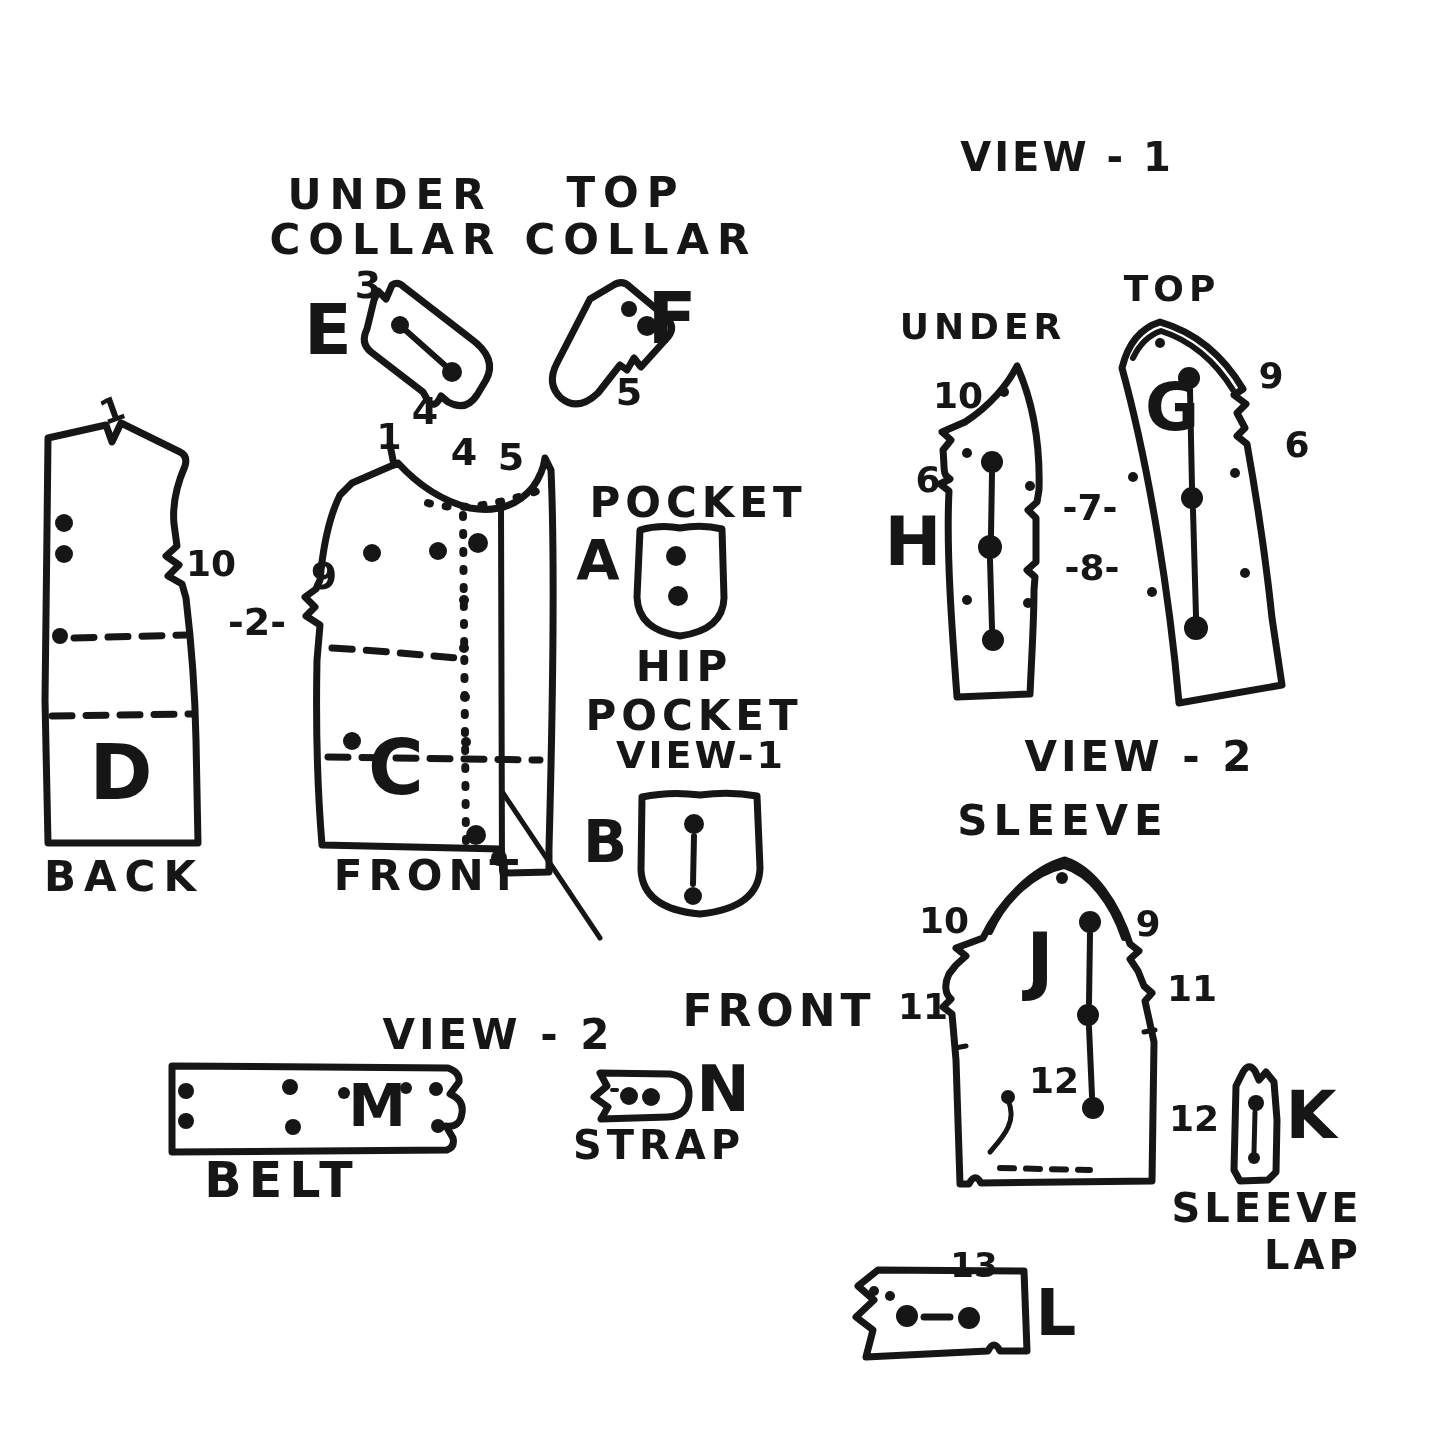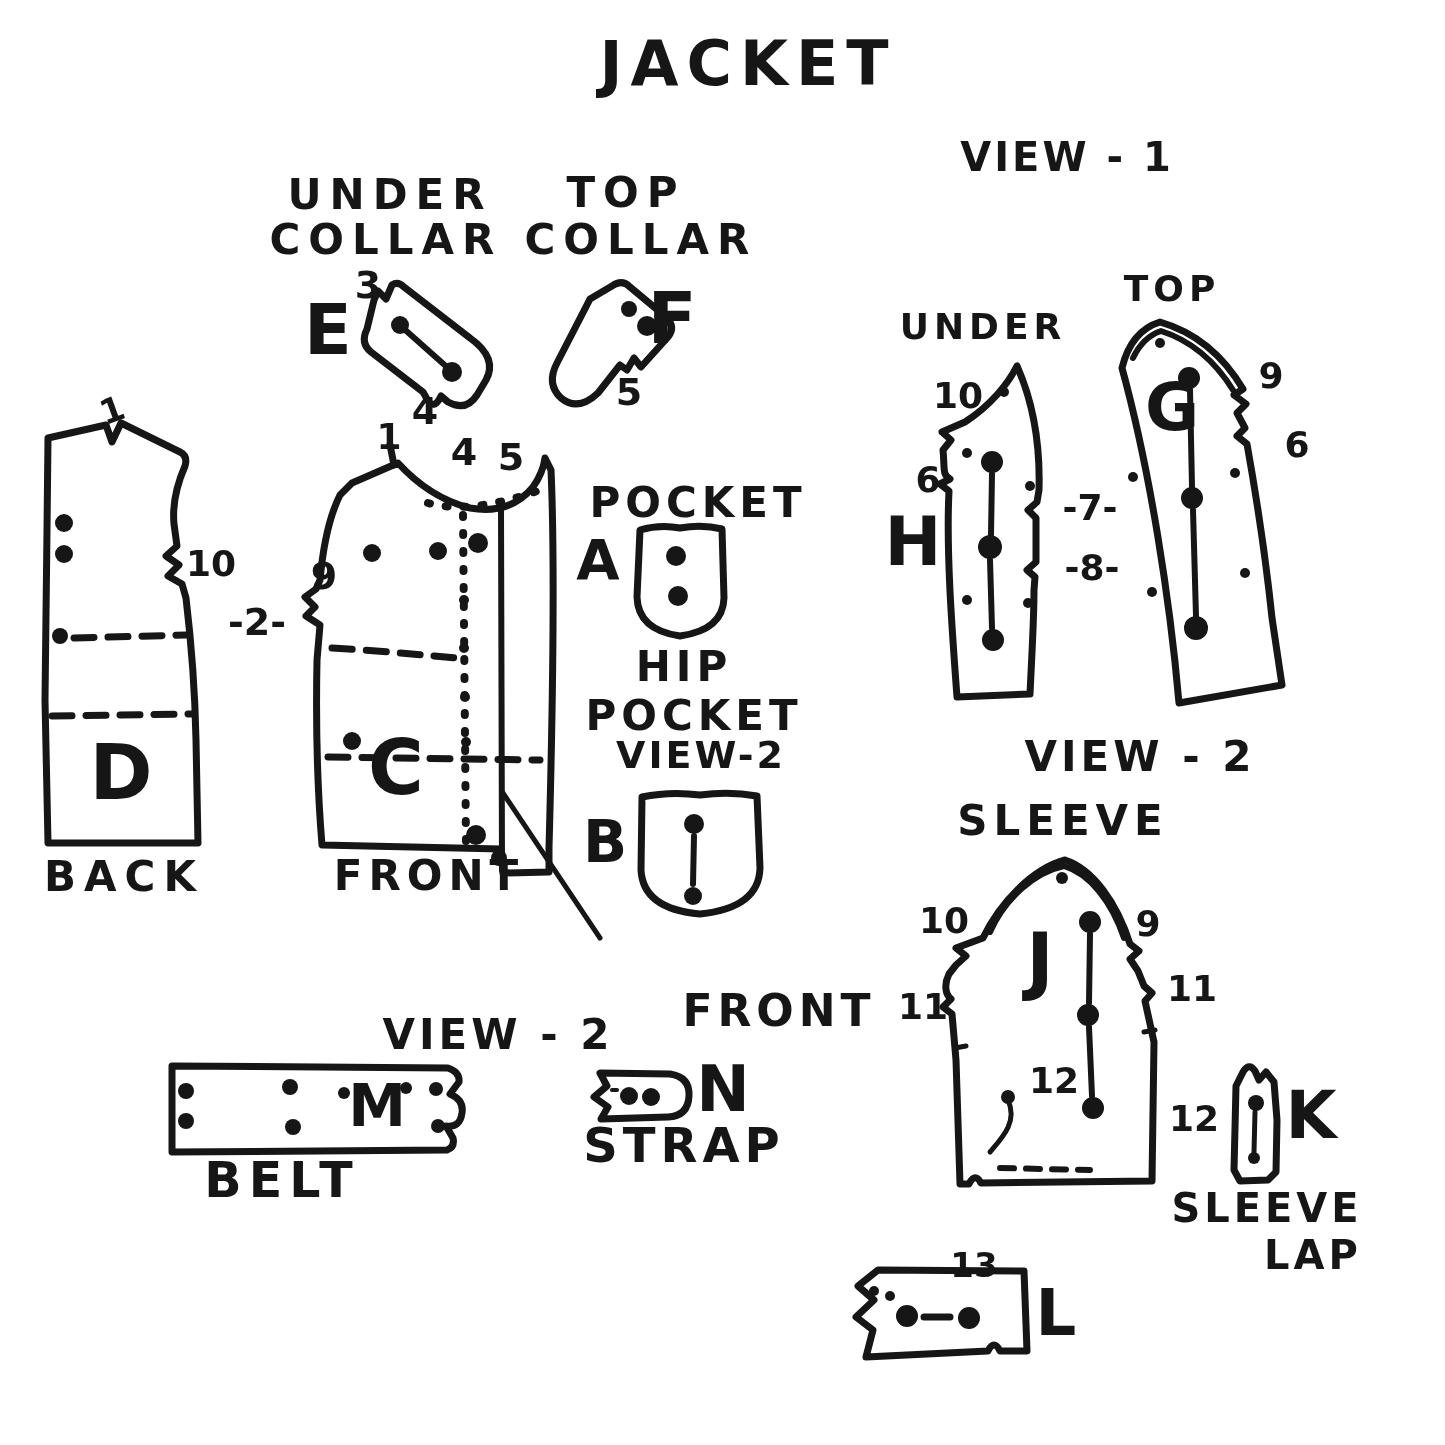--- a/index.html
+++ b/index.html
@@ -181,21 +181,20 @@
 
     <g>
       <path class="ink" d="M 600,1073 L 670,1074 Q 690,1077 689,1096 Q 688,1116 668,1117 L 601,1119
                            L 608,1107 L 594,1097 L 607,1086 Z"></path>
       <circle class="fill" cx="629" cy="1096" r="9"></circle>
       <circle class="fill" cx="651" cy="1097" r="9"></circle>
       <path class="ink" style="stroke-width:4" d="M 612,1090 L 617,1090"></path>
     </g>
   </svg>
 
-  <div class="t" style="left:748px;top:64px;font-size:62px;letter-spacing:8px">JACKET</div>
 
   <div class="t" style="left:1067px;top:157px;font-size:40px;letter-spacing:3px">VIEW - 1</div>
   <div class="t" style="left:1172px;top:289px;font-size:36px;letter-spacing:5px">TOP</div>
   <div class="t" style="left:983px;top:327px;font-size:36px;letter-spacing:5px">UNDER</div>
 
   <div class="t" style="left:390px;top:195px;font-size:42px;letter-spacing:8px">UNDER</div>
   <div class="t" style="left:386px;top:240px;font-size:42px;letter-spacing:8px">COLLAR</div>
   <div class="t" style="left:328px;top:330px;font-size:70px">E</div>
   <div class="t" style="left:368px;top:285px;font-size:38px">3</div>
   <div class="t" style="left:425px;top:411px;font-size:38px">4</div>
@@ -217,21 +216,21 @@
   <div class="t" style="left:464px;top:452px;font-size:38px">4</div>
   <div class="t" style="left:511px;top:457px;font-size:38px">5</div>
   <div class="t" style="left:324px;top:576px;font-size:38px">9</div>
   <div class="t" style="left:779px;top:1011px;font-size:44px;letter-spacing:5px">FRONT</div>
 
   <div class="t" style="left:698px;top:503px;font-size:42px;letter-spacing:5px">POCKET</div>
   <div class="t" style="left:598px;top:560px;font-size:56px">A</div>
 
   <div class="t" style="left:684px;top:667px;font-size:42px;letter-spacing:5px">HIP</div>
   <div class="t" style="left:694px;top:716px;font-size:42px;letter-spacing:5px">POCKET</div>
-  <div class="t" style="left:701px;top:755px;font-size:38px;letter-spacing:3px">VIEW-2</div>
+  <div class="t" style="left:701px;top:755px;font-size:38px;letter-spacing:3px">VIEW-1</div>
   <div class="t" style="left:605px;top:842px;font-size:58px">B</div>
 
   <div class="t" style="left:913px;top:542px;font-size:68px">H</div>
   <div class="t" style="left:958px;top:396px;font-size:36px">10</div>
   <div class="t" style="left:928px;top:480px;font-size:36px">6</div>
   <div class="t" style="left:1090px;top:508px;font-size:36px">-7-</div>
   <div class="t" style="left:1092px;top:568px;font-size:36px">-8-</div>
 
   <div class="t" style="left:1172px;top:408px;font-size:66px">G</div>
   <div class="t" style="left:1271px;top:376px;font-size:36px">9</div>
@@ -252,15 +251,15 @@
   <div class="t" style="left:1267px;top:1208px;font-size:40px;letter-spacing:4px">SLEEVE</div>
   <div class="t" style="left:1313px;top:1255px;font-size:40px;letter-spacing:4px">LAP</div>
 
   <div class="t" style="left:1056px;top:1313px;font-size:64px">L</div>
 
   <div class="t" style="left:498px;top:1035px;font-size:42px;letter-spacing:4px">VIEW - 2</div>
   <div class="t" style="left:377px;top:1106px;font-size:58px">M</div>
   <div class="t" style="left:282px;top:1180px;font-size:49px;letter-spacing:7px">BELT</div>
 
   <div class="t" style="left:723px;top:1089px;font-size:64px">N</div>
-  <div class="t" style="left:684px;top:1145px;font-size:48px;letter-spacing:5px">STRAP</div>
+  <div class="t" style="left:659px;top:1145px;font-size:40px;letter-spacing:5px">STRAP</div>
 
 </div>
 
 </body></html>

